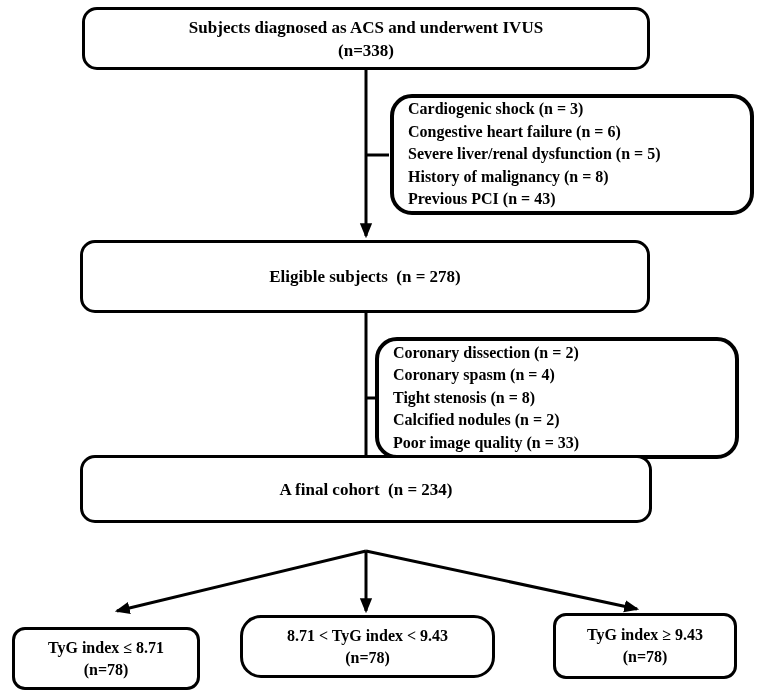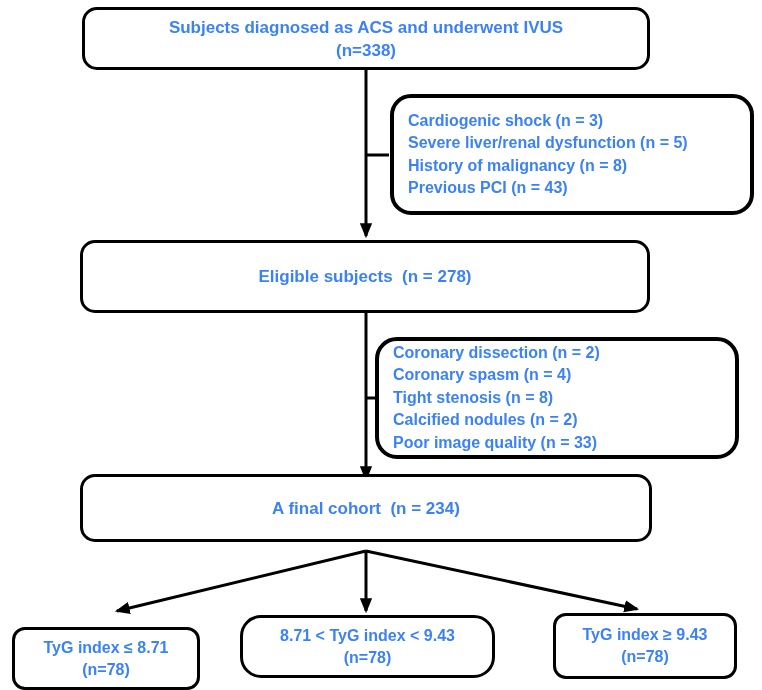--- a/index.html
+++ b/index.html
@@ -5,22 +5,22 @@
   html, body {
     margin: 0;
     padding: 0;
     background: #ffffff;
   }
   .canvas {
     position: relative;
     width: 762px;
     height: 690px;
     background: #ffffff;
-    font-family: Liberation Sans, sans-serif;
-    color: #3b82f6;
+    font-family: Liberation Serif, serif;
+    color: #000000;
     overflow: hidden;
   }
   .arrows {
     position: absolute;
     left: 0;
     top: 0;
     z-index: 1;
   }
   .node {
     position: absolute;
@@ -78,40 +78,41 @@
     <line x1="366" y1="551" x2="366" y2="611" stroke="#000000" stroke-width="3" marker-end="url(#ah)"></line>
     <line x1="366" y1="551" x2="117" y2="611" stroke="#000000" stroke-width="3" marker-end="url(#ah)"></line>
     <line x1="366" y1="551" x2="637" y2="609" stroke="#000000" stroke-width="3" marker-end="url(#ah)"></line>
   </svg>
 
   <div class="node main-node" style="left:82px; top:7px; width:568px; height:63px;">
     <span class="line">Subjects diagnosed as ACS and underwent IVUS</span>
     <span class="line">(n=338)</span>
   </div>
 
-  <div class="node excl-node" style="left:390px; top:94px; width:364px; height:121px;border-radius:21px;">
+  <div class="node excl-node" style="left:390px; top:94px; width:364px; height:121px;">
     <span class="line">Cardiogenic shock (n = 3)</span>
+    <span class="line">Congestive heart failure (n = 6)</span>
     <span class="line">Severe liver/renal dysfunction (n = 5)</span>
     <span class="line">History of malignancy (n = 8)</span>
     <span class="line">Previous PCI (n = 43)</span>
   </div>
 
   <div class="node main-node" style="left:80px; top:240px; width:570px; height:73px;">
     <span class="line">Eligible subjects  (n = 278)</span>
   </div>
 
   <div class="node excl-node" style="left:375px; top:337px; width:364px; height:122px;">
     <span class="line">Coronary dissection (n = 2)</span>
     <span class="line">Coronary spasm (n = 4)</span>
     <span class="line">Tight stenosis (n = 8)</span>
     <span class="line">Calcified nodules (n = 2)</span>
     <span class="line">Poor image quality (n = 33)</span>
   </div>
 
-  <div class="node main-node" style="left:80px; top:474px; width:572px; height:68px;">
+  <div class="node main-node" style="left:80px; top:455px; width:572px; height:68px;">
     <span class="line">A final cohort  (n = 234)</span>
   </div>
 
   <div class="node group-node" style="left:12px; top:615px; width:188px; height:63px;margin-top:12px;">
     <span class="line">TyG index ≤ 8.71</span>
     <span class="line">(n=78)</span>
   </div>
 
   <div class="node group-node" style="left:240px; top:615px; width:255px; height:63px;border-radius:21px;">
     <span class="line">8.71 &lt; TyG index &lt; 9.43</span>

